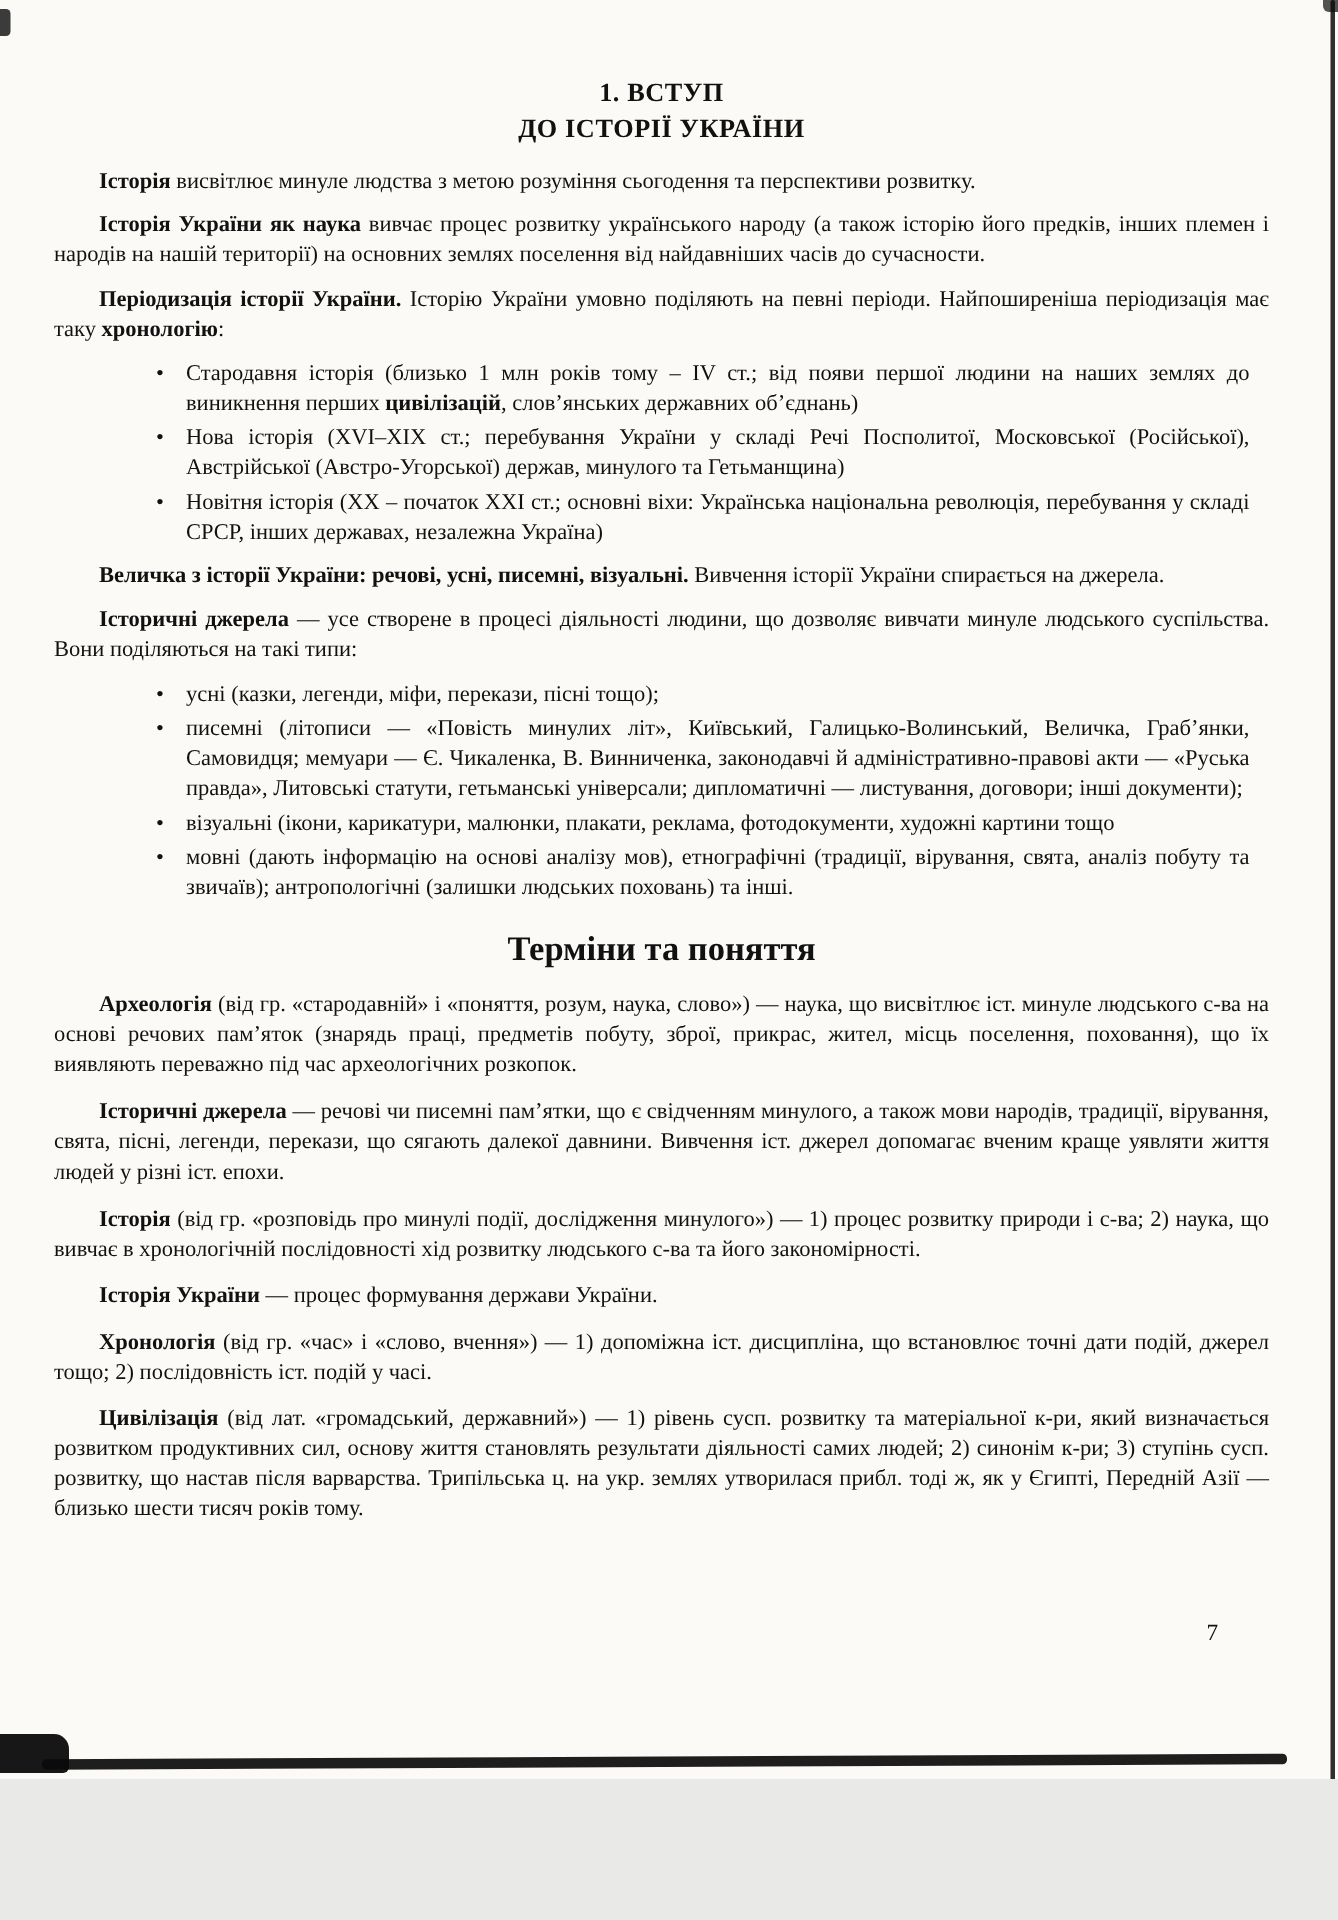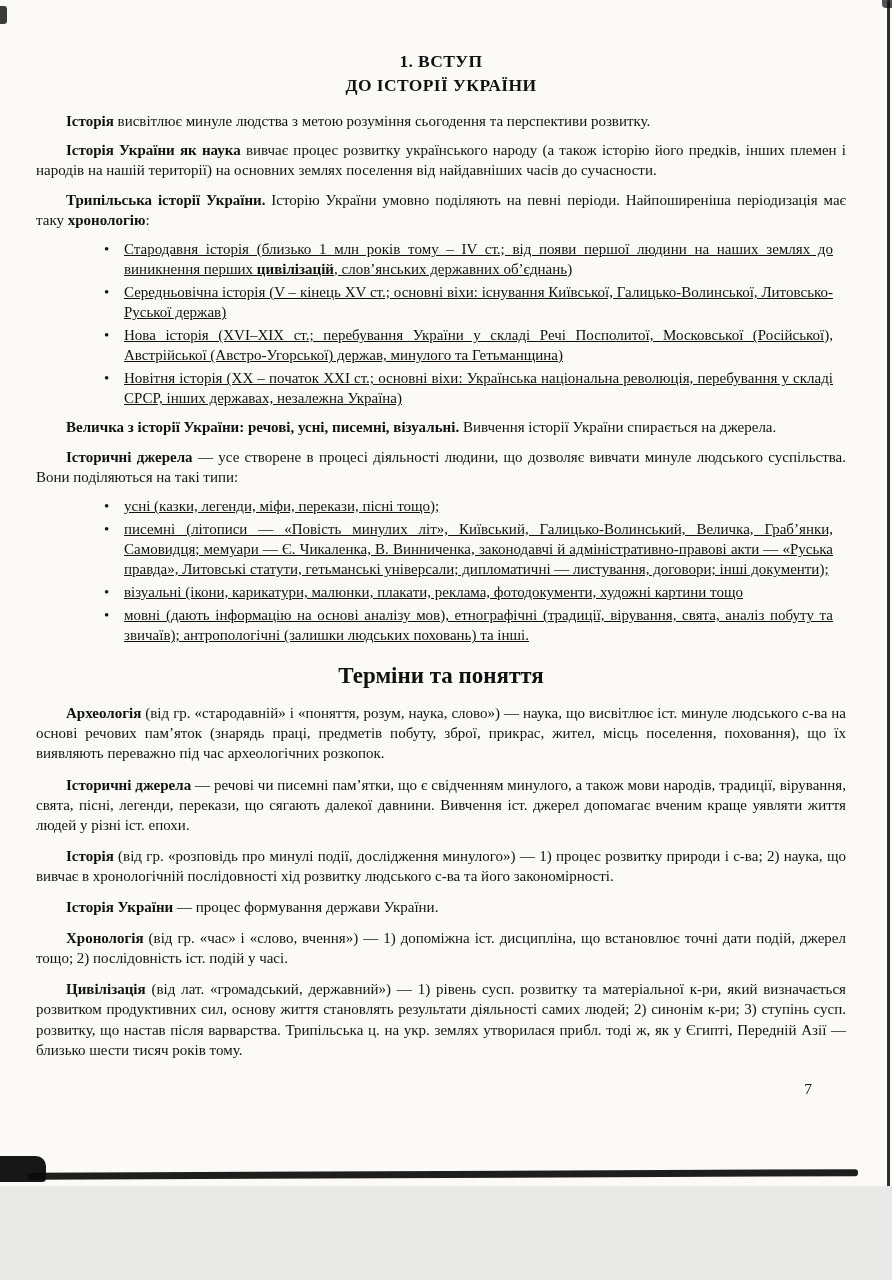--- a/index.html
+++ b/index.html
@@ -52,21 +52,20 @@
   ul.bullets{
     margin:0 0 9px 0;
     padding:0 0 0 62px;
     list-style:none;
   }
   ul.bullets li{
     position:relative;
     padding-left:26px;
     margin:0 13px 3px 0;
     text-align:justify;
-    text-decoration:underline;
   }
   ul.bullets li::before{
     content:"•";
     position:absolute;
     left:6px;
     top:0;
     font-size:15px;
   }
   .page-number{
     position:absolute;
@@ -87,24 +86,23 @@
 <body>
 
 <div class="page">
   <div class="content">
       <div class="title-block">
         <div>1. ВСТУП</div>
         <div>ДО ІСТОРІЇ УКРАЇНИ</div>
       </div>
       <p class="para"><b>Історія</b> висвітлює минуле людства з метою розуміння сьогодення та перспективи розвитку.</p>
       <p class="para"><b>Історія України як наука</b> вивчає процес розвитку українського народу (а також історію його предків, інших племен і народів на нашій території) на основних землях поселення від найдавніших часів до сучасности.</p>
-      <p class="para"><b>Трипільська історії України.</b> Історію України умовно поділяють на певні періоди. Найпоширеніша періодизація має таку <b>хронологію</b>:</p>
+      <p class="para"><b>Періодизація історії України.</b> Історію України умовно поділяють на певні періоди. Найпоширеніша періодизація має таку <b>хронологію</b>:</p>
       <ul class="bullets">
         <li>Стародавня історія (близько 1 млн років тому – IV ст.; від появи першої людини на наших землях до виникнення перших <b>цивілізацій</b>, слов’янських державних об’єднань)</li>
-        <li>Середньовічна історія (V – кінець XV ст.; основні віхи: існування Київської, Галицько-Волинської, Литовсько-Руської держав)</li>
         <li>Нова історія (XVI–XIX ст.; перебування України у складі Речі Посполитої, Московської (Російської), Австрійської (Австро-Угорської) держав, минулого та Гетьманщина)</li>
         <li>Новітня історія (XX – початок XXI ст.; основні віхи: Українська національна революція, перебування у складі СРСР, інших державах, незалежна Україна)</li>
       </ul>
       <p class="para"><b>Величка з історії України: речові, усні, писемні, візуальні.</b> Вивчення історії України спирається на джерела.</p>
       <p class="para"><b>Історичні джерела</b> — усе створене в процесі діяльності людини, що дозволяє вивчати минуле людського суспільства. Вони поділяються на такі типи:</p>
       <ul class="bullets">
         <li>усні (казки, легенди, міфи, перекази, пісні тощо);</li>
         <li>писемні (літописи — «Повість минулих літ», Київський, Галицько-Волинський, Величка, Граб’янки, Самовидця; мемуари — Є. Чикаленка, В. Винниченка, законодавчі й адміністративно-правові акти — «Руська правда», Литовські статути, гетьманські універсали; дипломатичні — листування, договори; інші документи);</li>
         <li>візуальні (ікони, карикатури, малюнки, плакати, реклама, фотодокументи, художні картини тощо</li>
         <li>мовні (дають інформацію на основі аналізу мов), етнографічні (традиції, вірування, свята, аналіз побуту та звичаїв); антропологічні (залишки людських поховань) та інші.</li>

